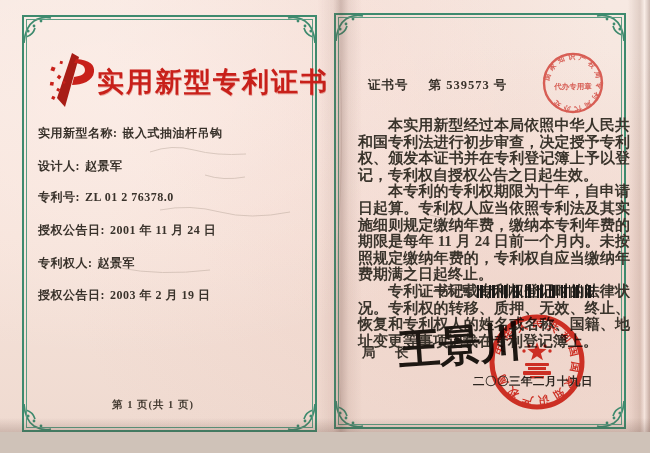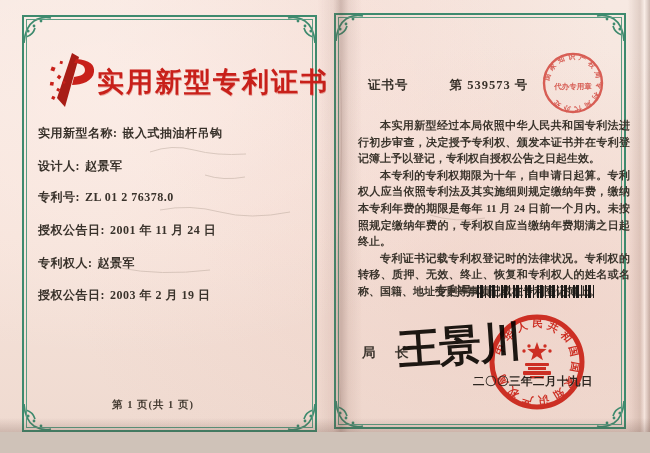--- a/index.html
+++ b/index.html
@@ -37,23 +37,23 @@
       font-size:27px;font-weight:bold;color:#c8201a;letter-spacing:2px;white-space:nowrap;
       text-shadow:.6px .6px 0 rgba(200,30,20,.35);}
   .field{position:absolute;left:38px;white-space:nowrap;color:#39322b;
       font-weight:bold;font-size:12px;letter-spacing:.5px;}
   .field .val{margin-left:5px;}
   .page-footer{position:absolute;left:112px;top:398px;font-size:10.5px;
       font-weight:bold;color:#453c33;letter-spacing:1px;}
   
   .certno{position:absolute;left:368px;top:77px;font-size:12.5px;font-weight:bold;
       color:#39322b;letter-spacing:1px;white-space:nowrap;}
-  .certno .val{margin-left:41px;}
+  .certno .val{margin-left:20px;}
   .paras{position:absolute;left:358px;top:117px;width:272px;color:#3a342c;
-      font-size:11px;line-height:16.6px;font-weight:bold;text-align:justify;}
+      font-size:15px;line-height:16.6px;font-weight:bold;text-align:justify;}
   .paras p{margin:0;text-indent:2em;}
   .bar-row{position:absolute;left:435px;top:283px;display:flex;align-items:center;}
   .bar-label{font-size:12.5px;font-weight:bold;color:#39322b;margin-right:4px;}
   .barcode{width:118px;height:13px;
       background:repeating-linear-gradient(90deg,#1c1a18 0,#1c1a18 2px,transparent 2px,transparent 3px,
                  #1c1a18 3px,#1c1a18 6px,transparent 6px,transparent 8px,#1c1a18 8px,#1c1a18 9px,
                  transparent 9px,transparent 12px);}
   .director{position:absolute;left:362px;top:344px;font-size:13.5px;font-weight:bold;
       color:#39322b;letter-spacing:8px;}
   .signature{position:absolute;left:398px;top:318px;font-size:42px;font-weight:bold;

